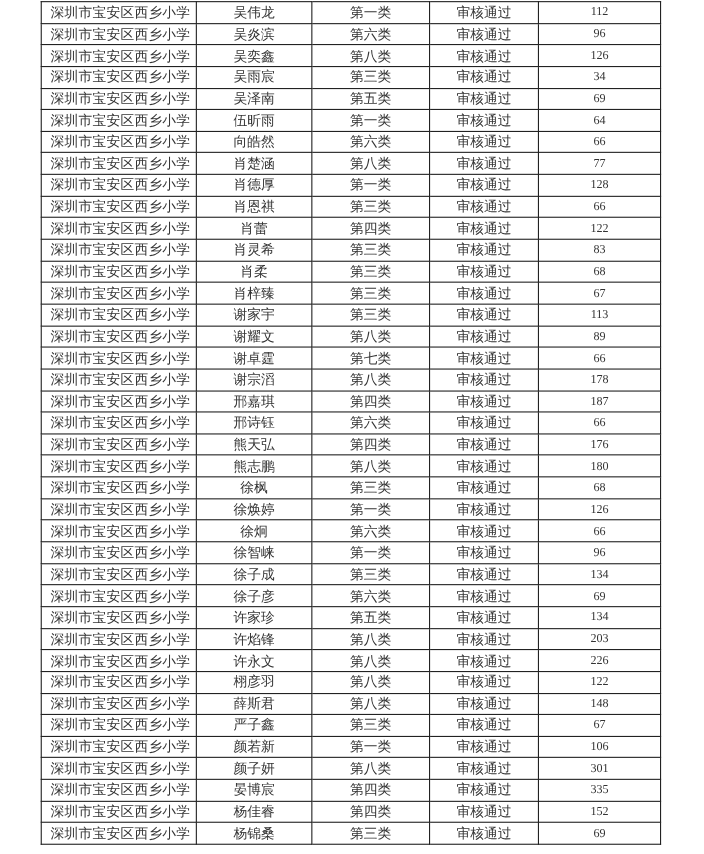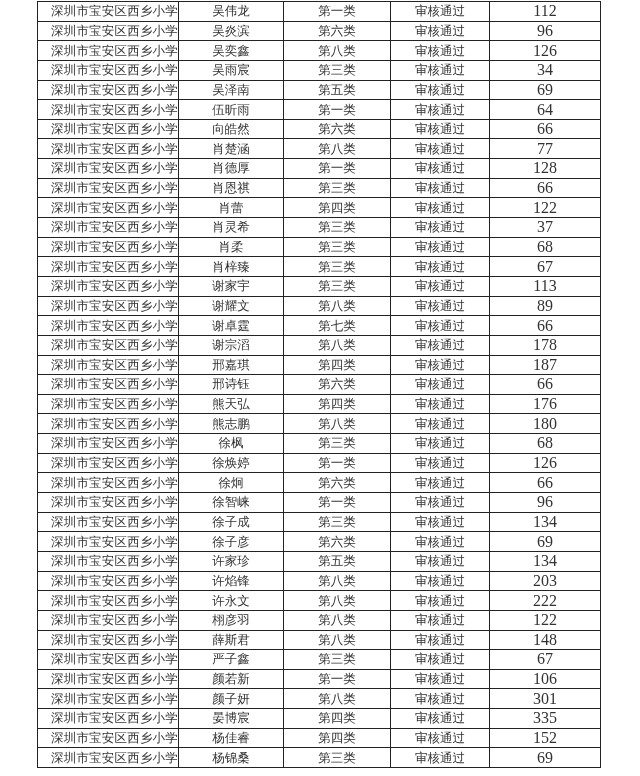--- a/index.html
+++ b/index.html
@@ -11,27 +11,27 @@
       height: 18.65px;
       padding: 0;
       font-family: "DejaVu Serif", "Liberation Serif", serif;
       font-size: 12.5px;
       color: #333;
       text-align: center;
       white-space: nowrap;
       overflow: hidden;
       line-height: 18px;
     }
-    td.school { text-align: right; padding-left: 3px; letter-spacing: 0.2px; }
+    td.school { text-align: center; padding-left: 3px; letter-spacing: 0.2px; }
     col.c1 { width: 141px; }
     col.c2 { width: 105px; }
     col.c3 { width: 107px; }
     col.c4 { width: 99px; }
     col.c5 { width: 111px; }
-    td.num { font-family: "Liberation Serif", "DejaVu Serif", serif; font-size: 16px; }
+    td.num { font-family: "Liberation Serif", "DejaVu Serif", serif; font-size: 11px; }
   </style>
 </head>
 <body>
 
 <div class="sheet">
   <table>
     <colgroup>
       <col class="c1">
         <col class="c2">
         <col class="c3">
@@ -114,21 +114,21 @@
           <td>肖蕾</td>
           <td>第四类</td>
           <td>审核通过</td>
           <td class="num">122</td>
         </tr>
         <tr>
           <td class="school">深圳市宝安区西乡小学</td>
           <td>肖灵希</td>
           <td>第三类</td>
           <td>审核通过</td>
-          <td class="num">37</td>
+          <td class="num">83</td>
         </tr>
         <tr>
           <td class="school">深圳市宝安区西乡小学</td>
           <td>肖柔</td>
           <td>第三类</td>
           <td>审核通过</td>
           <td class="num">68</td>
         </tr>
         <tr>
           <td class="school">深圳市宝安区西乡小学</td>
@@ -247,21 +247,21 @@
           <td>许焰锋</td>
           <td>第八类</td>
           <td>审核通过</td>
           <td class="num">203</td>
         </tr>
         <tr>
           <td class="school">深圳市宝安区西乡小学</td>
           <td>许永文</td>
           <td>第八类</td>
           <td>审核通过</td>
-          <td class="num">222</td>
+          <td class="num">226</td>
         </tr>
         <tr>
           <td class="school">深圳市宝安区西乡小学</td>
           <td>栩彦羽</td>
           <td>第八类</td>
           <td>审核通过</td>
           <td class="num">122</td>
         </tr>
         <tr>
           <td class="school">深圳市宝安区西乡小学</td>

